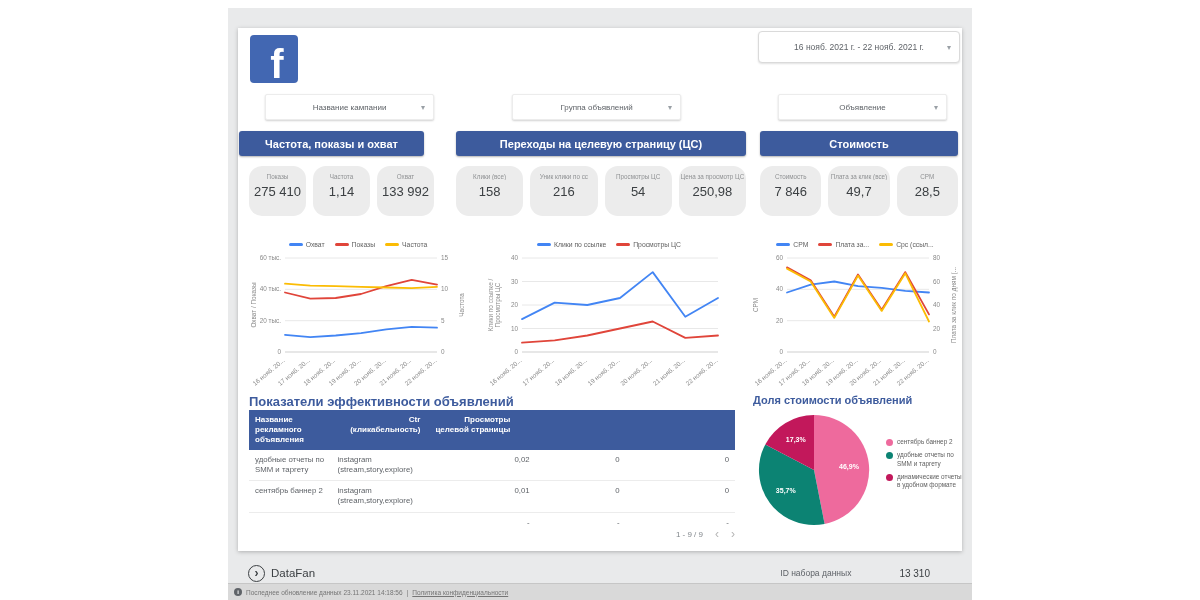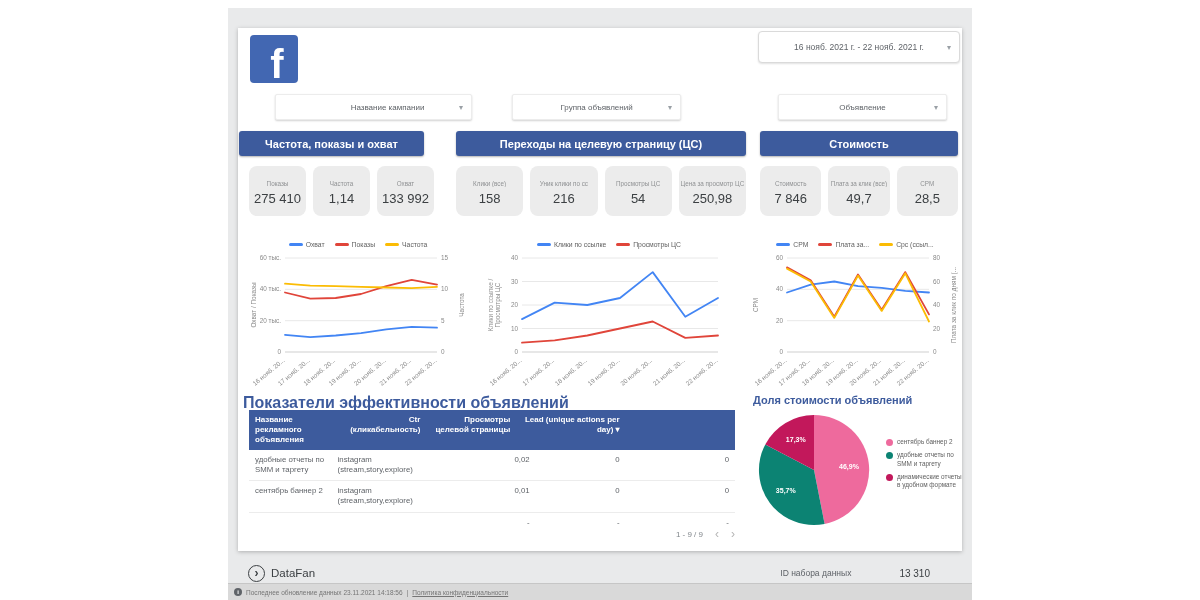--- a/index.html
+++ b/index.html
@@ -11,31 +11,31 @@
   .fb{left:12px;top:7px;width:48px;height:48px;background:#4267b2;border-radius:4px;color:#fff;font-weight:bold;font-size:40px;display:flex;align-items:flex-end;justify-content:center;line-height:.92;padding-left:6px;box-sizing:border-box}
   .ptitle{left:78px;top:6px;width:420px;font-size:15.5px;color:#4d4d4d;line-height:1.45}
   .daterange{left:520px;top:3px;width:200px;height:30px;border:1px solid #dadada;border-radius:4px;background:#fff;box-shadow:0 1px 2px rgba(0,0,0,.12);font-size:8.5px;color:#5f6368;display:flex;align-items:center;justify-content:center}
   .daterange .caret,.filter .caret{position:absolute;right:8px;color:#9aa0a6;font-size:8px;top:50%;transform:translateY(-50%)}
   
   .filter{position:absolute;top:66px;height:24px;width:167px;background:#fff;border:1px solid #ececec;box-shadow:0 1px 2px rgba(0,0,0,.18);border-radius:2px;display:flex;align-items:center;justify-content:center;font-size:8px;color:#5f6368}
   
   .sbar{position:absolute;top:103px;height:25px;background:#3d5b9d;border-radius:3px;box-shadow:0 1px 2px rgba(0,0,0,.3);color:#fff;font-weight:bold;font-size:11px;display:flex;align-items:center;justify-content:center}
   
   .kgroup{position:absolute;top:138px;height:50px;display:flex;gap:7px}
-  .kpi{flex:1;background:#ececec;border-radius:8px;text-align:center;padding-top:14px;box-sizing:border-box;min-width:0}
+  .kpi{flex:1;background:#ececec;border-radius:13px;text-align:center;padding-top:7px;box-sizing:border-box;min-width:0}
   .kpi .kl{font-size:6.3px;color:#8f9193;white-space:nowrap;overflow:hidden}
   .kpi .kv{font-size:13px;color:#3c4043;margin-top:4px}
   
   .chart{position:absolute;top:210px}
   .clegend{display:flex;justify-content:center;gap:10px;font-size:6.8px;color:#616161;height:12px;align-items:center;white-space:nowrap}
   .lgi i{display:inline-block;width:14px;height:3px;border-radius:2px;margin-right:3px;vertical-align:middle}
   .tick{font-size:6.4px;fill:#8a8a8a;font-family:"Liberation Sans",sans-serif}
   .plabel{font-size:7px;fill:#fff;font-weight:bold;font-family:"Liberation Sans",sans-serif}
   
-  .ttitle{left:5px;top:366px;font-size:16px;font-weight:bold;color:#3d5b9d}
+  .ttitle{left:11px;top:366px;font-size:13px;font-weight:bold;color:#3d5b9d}
   .tbl{left:11px;top:382px;width:486px;font-size:7.8px;color:#5f6368}
   .thead{display:flex;background:#3d5b9d;color:#fff;font-weight:bold;font-size:8px;line-height:1.25}
   .c{padding:5px 6px;box-sizing:border-box}
   .trow{display:flex;border-bottom:1px solid #ececec;line-height:1.3}
   .partial{height:12px;overflow:hidden;border-bottom:none}
   .pager{left:11px;top:500px;width:486px;display:flex;justify-content:flex-end;align-items:center;gap:12px;font-size:8px;color:#80868b}
   .chev{font-size:12px;color:#b5b5b5;line-height:1}
   
   .pietitle{left:515px;top:366px;font-size:11px;font-weight:bold;color:#3d5b9d}
   .pie-wrap{left:516px;top:384px;display:flex}
@@ -59,21 +59,21 @@
 
 <div class="workspace">
   <div class="page">
     <div class="abs fb">f</div>
     <div class="abs daterange">
       <span>16 нояб. 2021 г. - 22 нояб. 2021 г.</span>
       <span class="caret">▾</span>
     </div>
 
     <div id="filters">
-        <div class="filter" style="left: 37px; padding-left: 28px;">
+        <div class="filter" style="left: 27px;">
           <span>Название кампании</span>
           <span class="caret">▾</span>
         </div>
         <div class="filter" style="left: 274px;">
           <span>Группа объявлений</span>
           <span class="caret">▾</span>
         </div>
         <div class="filter" style="left: 540px;">
           <span>Объявление</span>
           <span class="caret">▾</span>
@@ -230,21 +230,20 @@
             </svg></div>
         </div>
       </div>
 
     <div class="abs ttitle">Показатели эффективности объявлений</div>
     <div class="abs tbl" id="tbl">
         <div class="thead">
           <div class="c" style="width: 17%;">Название рекламного объявления</div>
           <div class="c" style="width: 19.5%; text-align: right;">Ctr (кликабельность)</div>
           <div class="c" style="width: 18.5%; text-align: right;">Просмотры целевой страницы</div>
-          <div class="c" style="width: 22.5%; text-align: right;">Lead (unique actions per day) ▾</div>
         </div>
         <div class="trow">
           <div class="c" style="width: 17%;">удобные отчеты по SMM и таргету</div>
           <div class="c" style="width: 22.5%;">instagram (stream,story,explore)</div>
           <div class="c" style="width: 19.5%; text-align: right;">0,02</div>
           <div class="c" style="width: 18.5%; text-align: right;">0</div>
           <div class="c" style="width: 22.5%; text-align: right;">0</div>
         </div>
         <div class="trow">
           <div class="c" style="width: 17%;">сентябрь баннер 2</div>

